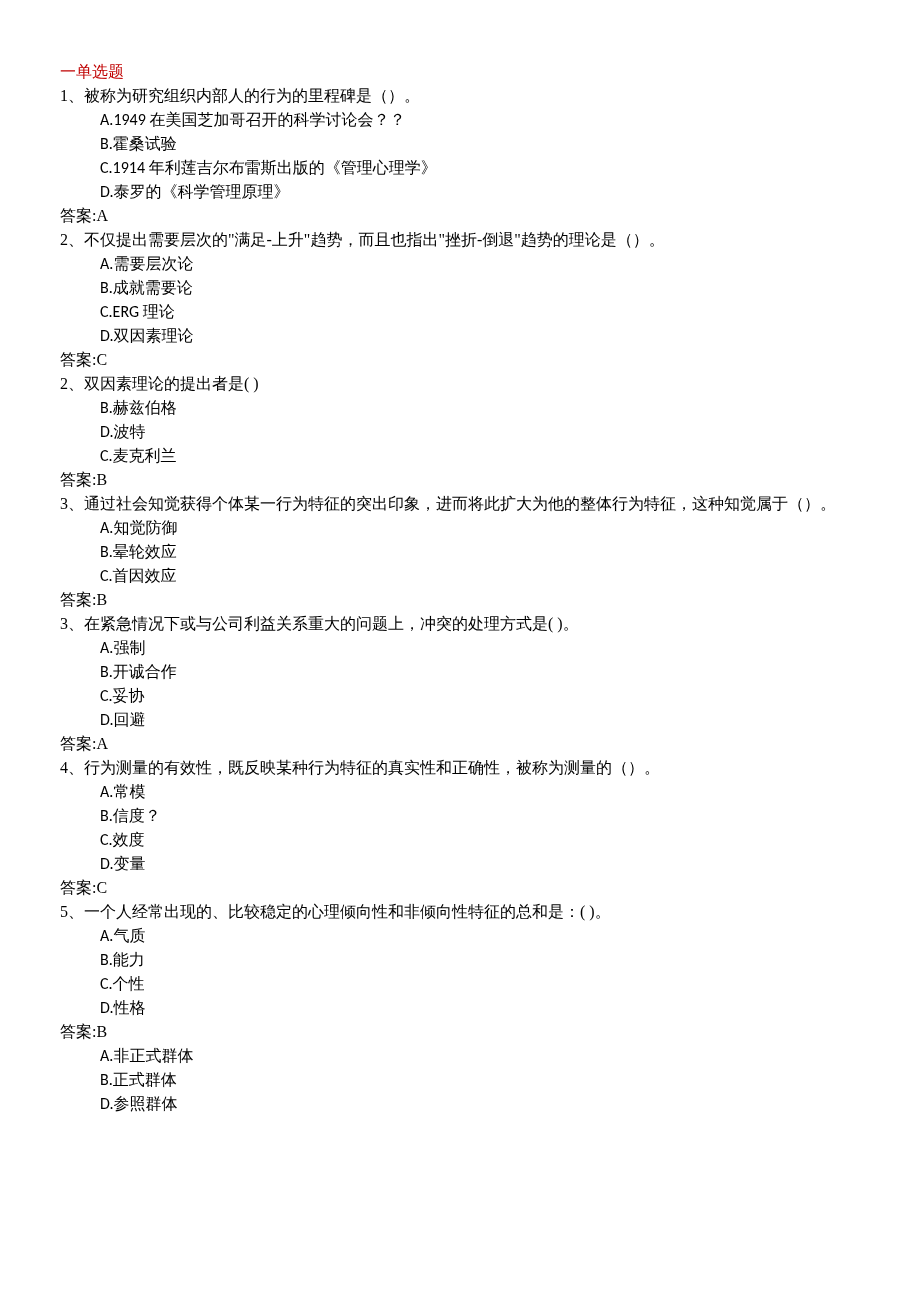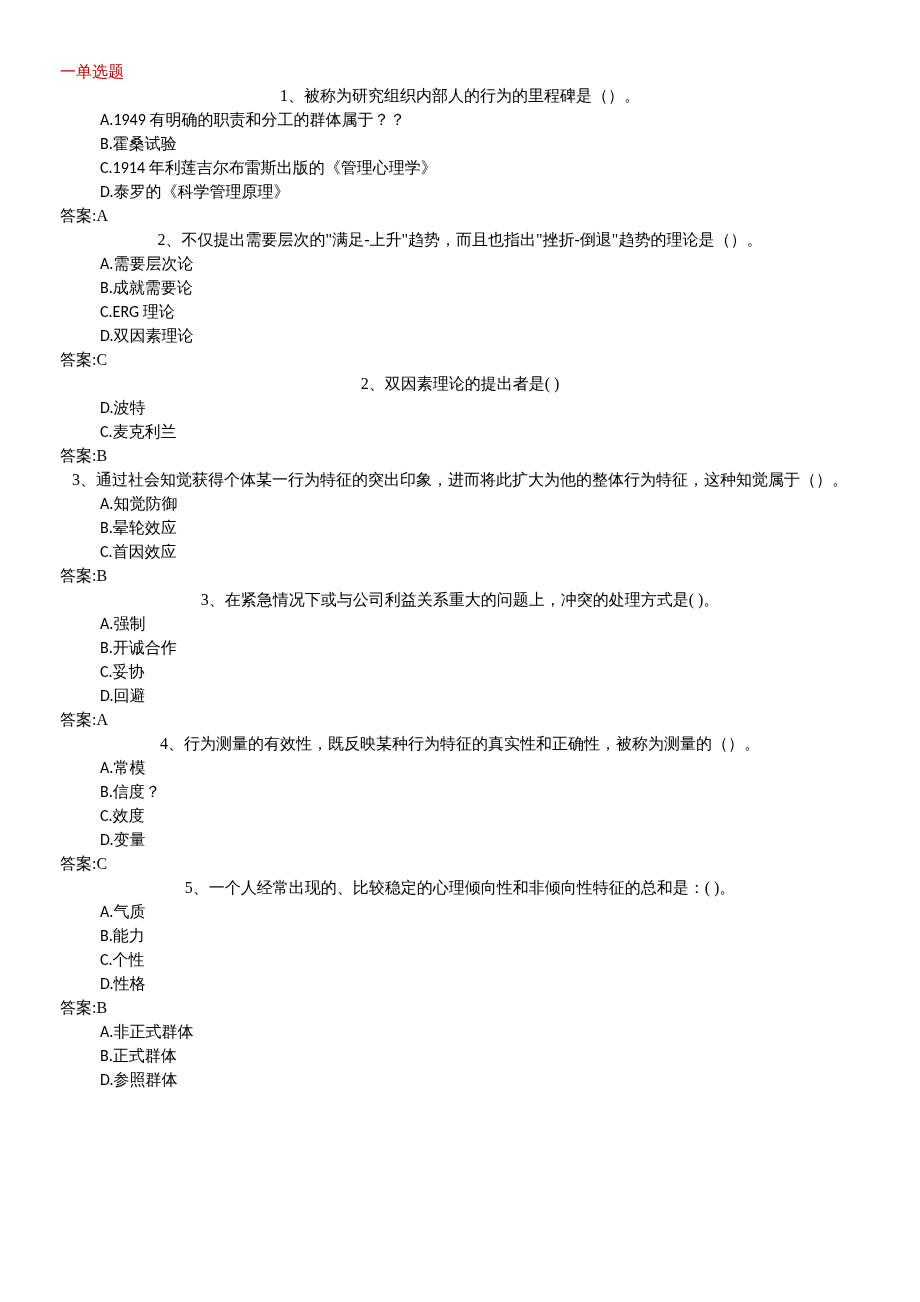--- a/index.html
+++ b/index.html
@@ -13,21 +13,20 @@
       width: 920px;
       box-sizing: border-box;
     }
     .section-header {
       color: #c00000;
       font-weight: normal;
       font-family: "SimHei", "黑体", sans-serif;
     }
     .question-text {
       margin: 0;
-      text-align: center;
     }
     .option {
       padding-left: 2.5em;
       margin: 0;
       font-family: "Calibri", "SimSun", serif;
     }
     .answer {
       margin: 0;
       font-family: Liberation Serif, serif;
     }
@@ -35,38 +34,39 @@
       margin: 0;
     }
   </style>
 </head>
 <body>
 
 <div class="section-header">一单选题</div>
 
 <div class="q-block">
   <p class="question-text"><span>1、</span><span>被称为研究组织内部人的行为的里程碑是（）。</span></p>
-  <p class="option">A.1949 有明确的职责和分工的群体属于？？</p>
+  <p class="option">A.1949 在美国芝加哥召开的科学讨论会？？</p>
   <p class="option">B.霍桑试验</p>
   <p class="option">C.1914 年利莲吉尔布雷斯出版的《管理心理学》</p>
   <p class="option">D.泰罗的《科学管理原理》</p>
   <p class="answer">答案:A</p>
 </div>
 
 <div class="q-block">
   <p class="question-text"><span>2、</span><span>不仅提出需要层次的"满足-上升"趋势，而且也指出"挫折-倒退"趋势的理论是（）。</span></p>
   <p class="option">A.需要层次论</p>
   <p class="option">B.成就需要论</p>
   <p class="option">C.ERG 理论</p>
   <p class="option">D.双因素理论</p>
   <p class="answer">答案:C</p>
 </div>
 
 <div class="q-block">
   <p class="question-text"><span>2、</span><span>双因素理论的提出者是(  )</span></p>
+  <p class="option">B.赫兹伯格</p>
   <p class="option">D.波特</p>
   <p class="option">C.麦克利兰</p>
   <p class="answer">答案:B</p>
 </div>
 
 <div class="q-block">
   <p class="question-text"><span>3、</span><span>通过社会知觉获得个体某一行为特征的突出印象，进而将此扩大为他的整体行为特征，这种知觉属于（）。</span></p>
   <p class="option">A.知觉防御</p>
   <p class="option">B.晕轮效应</p>
   <p class="option">C.首因效应</p>

